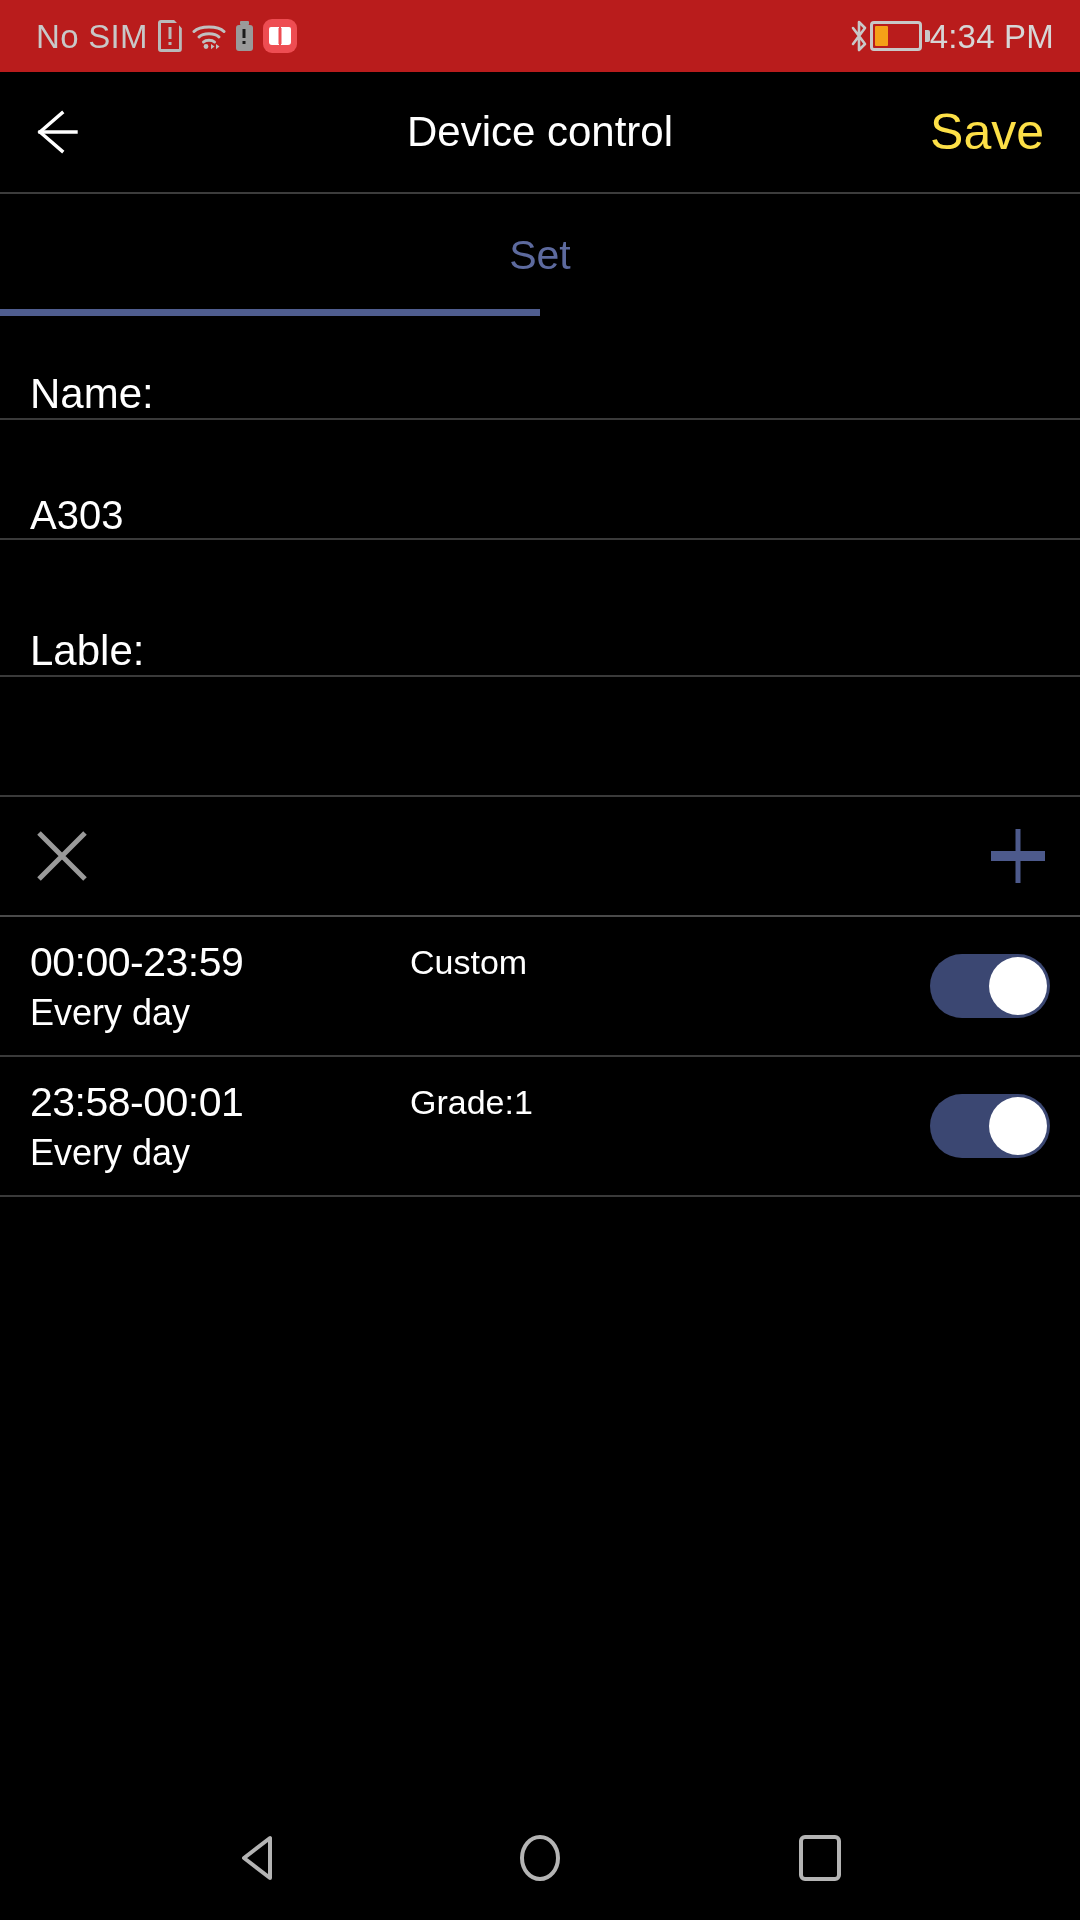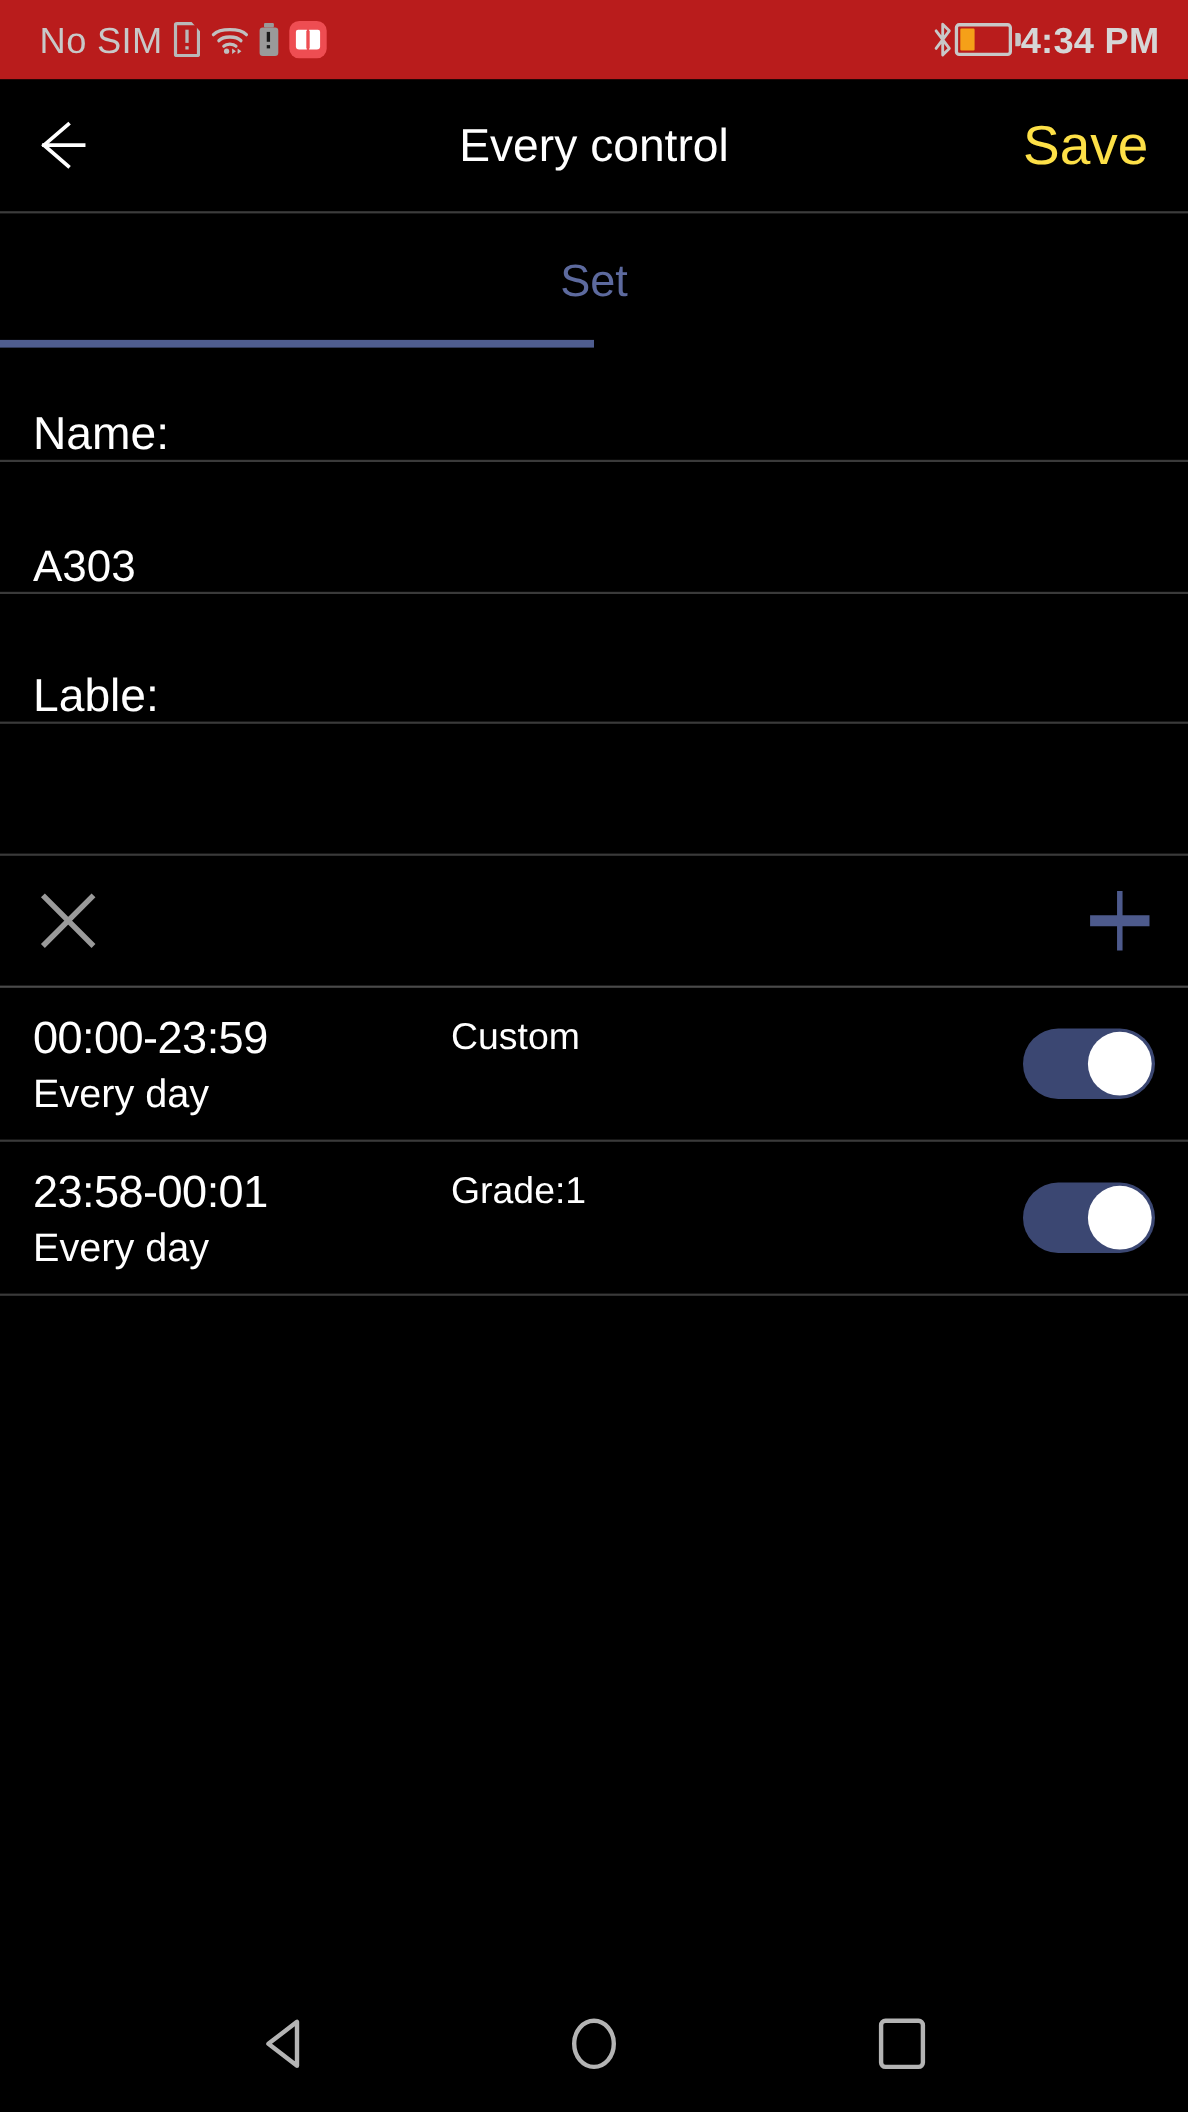--- a/index.html
+++ b/index.html
@@ -36,21 +36,20 @@
     background: #b91c1c;
   }
   .status-left {
     display: flex;
     align-items: center;
     gap: 10px;
   }
   .status-right {
     display: flex;
     align-items: center;
-    font-weight: bold;
   }
   .nosim-text {
     font-size: 33px;
     color: #c8c8c8;
     letter-spacing: 0.3px;
     line-height: 1;
   }
   .sim-error-icon {
     width: 24px;
     height: 32px;
@@ -255,21 +254,21 @@
   .row-label {
     font-size: 42px;
     color: #ffffff;
   }
   .row-value {
     font-size: 40px;
     color: #ffffff;
   }
   .row-name   { height: 104px; }
   .row-namev  { height: 120px; }
-  .row-lable  { height: 118px; }
+  .row-lable  { height: 118px; margin-top: 19px; }
   .row-lablev { height: 120px; }
 
   
   .action-row {
     height: 120px;
     box-sizing: border-box;
     border-bottom: 2px solid #4a4a4a;
     display: flex;
     align-items: center;
     justify-content: space-between;
@@ -414,21 +413,21 @@
 
   <div class="appbar">
     <div class="back-btn">
       <span>
         <svg viewBox="0 0 58 58">
           <path d="M30 10 L8 29 L30 48" stroke="#ffffff" stroke-width="3.4" fill="none" stroke-linecap="square"></path>
           <path d="M8 29 L44 29" stroke="#ffffff" stroke-width="3.4" fill="none" stroke-linecap="square"></path>
         </svg>
       </span>
     </div>
-    <div class="appbar-title">Every control</div>
+    <div class="appbar-title">Device control</div>
     <div class="save-btn">Save</div>
   </div>
 
   <div class="tabbar">
     <div class="tab active">Set</div>
     <div class="tab-indicator"></div>
   </div>
 
   <div class="row row-name">
     <span class="row-label">Name:</span>

